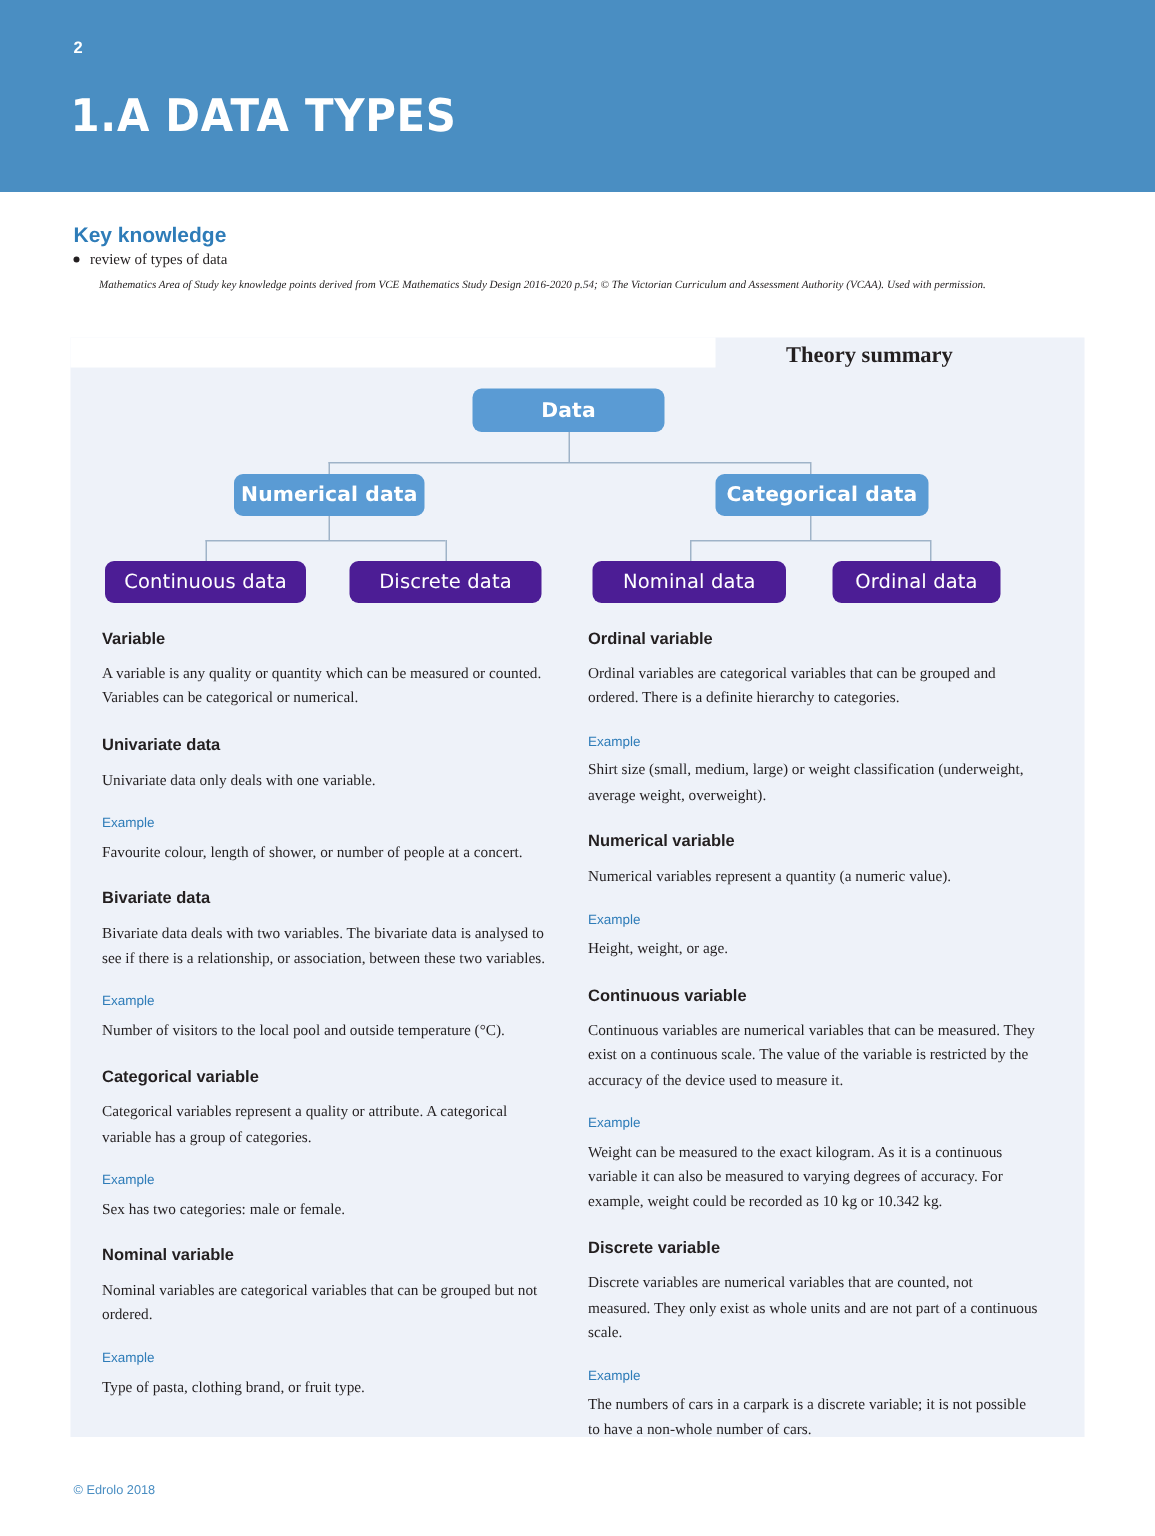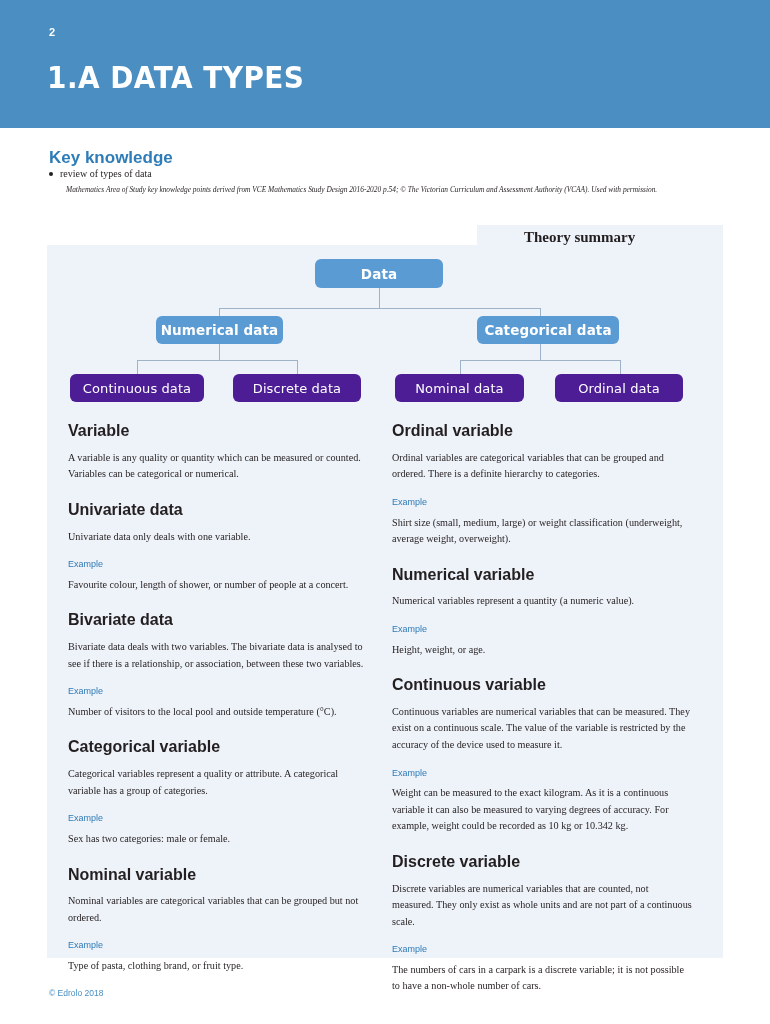--- a/index.html
+++ b/index.html
@@ -27,21 +27,21 @@
     font-family:"DejaVu Sans", sans-serif;
     font-size:30px;font-weight:bold;color:#ffffff;
     letter-spacing:0.5px;
     transform:scaleX(0.93);
     transform-origin:left top;
   }
   
   .kk-title{
     position:absolute;left:49px;top:148px;
     font-family:"Liberation Sans", sans-serif;
-    font-size:17px;font-weight:bold;color:#2e7cb8;text-align:right;
+    font-size:14px;font-weight:bold;color:#2e7cb8;text-align:right;
   }
   .kk-bullet{
     position:absolute;left:49px;top:168px;
     font-size:10px;color:#231f20;
   }
   .kk-bullet .dot{
     display:inline-block;width:4px;height:4px;border-radius:50%;
     background:#231f20;vertical-align:middle;margin-right:7px;
     position:relative;top:-1px;
   }
@@ -84,21 +84,21 @@
   .line.v{width:1px;}
   
   .col{
     position:absolute;top:418px;width:300px;
     font-size:10.2px;line-height:1.62;
   }
   .col.left{left:68px;}
   .col.right{left:392px;}
   .h-sub{
     font-family:"Liberation Sans", sans-serif;
-    font-size:16px;font-weight:bold;color:#231f20;
+    font-size:11px;font-weight:bold;color:#231f20;
     margin:0 0 6px 0;
   }
   .ex{
     font-family:"Liberation Sans", sans-serif;
     font-size:9px;color:#2e7cb8;margin:12px 0 5px 0;
   }
   p.body{margin:0 0 0 0;}
   .blk{margin-bottom:14px;}
   
   .footer{
@@ -155,21 +155,21 @@
 
   <div class="node light" style="left:23px;top:119px;width:134px;height:28px;">
     <span>Continuous data</span>
   </div>
   <div class="node light" style="left:186px;top:119px;width:128px;height:28px;align-items:center;">
     <span>Discrete data</span>
   </div>
   <div class="node light" style="left:348px;top:119px;width:129px;height:28px;text-align:center;">
     <span>Nominal data</span>
   </div>
-  <div class="node light" style="left:508px;top:119px;width:128px;height:28px;">
+  <div class="node light" style="left:508px;top:119px;width:112px;height:28px;">
     <span>Ordinal data</span>
   </div>
 </div>
 
 <div class="col left">
 
   <div class="blk">
     <div class="h-sub">Variable</div>
     <p class="body">A variable is any quality or quantity which can be measured or counted. Variables can be categorical or numerical.</p>
   </div>

